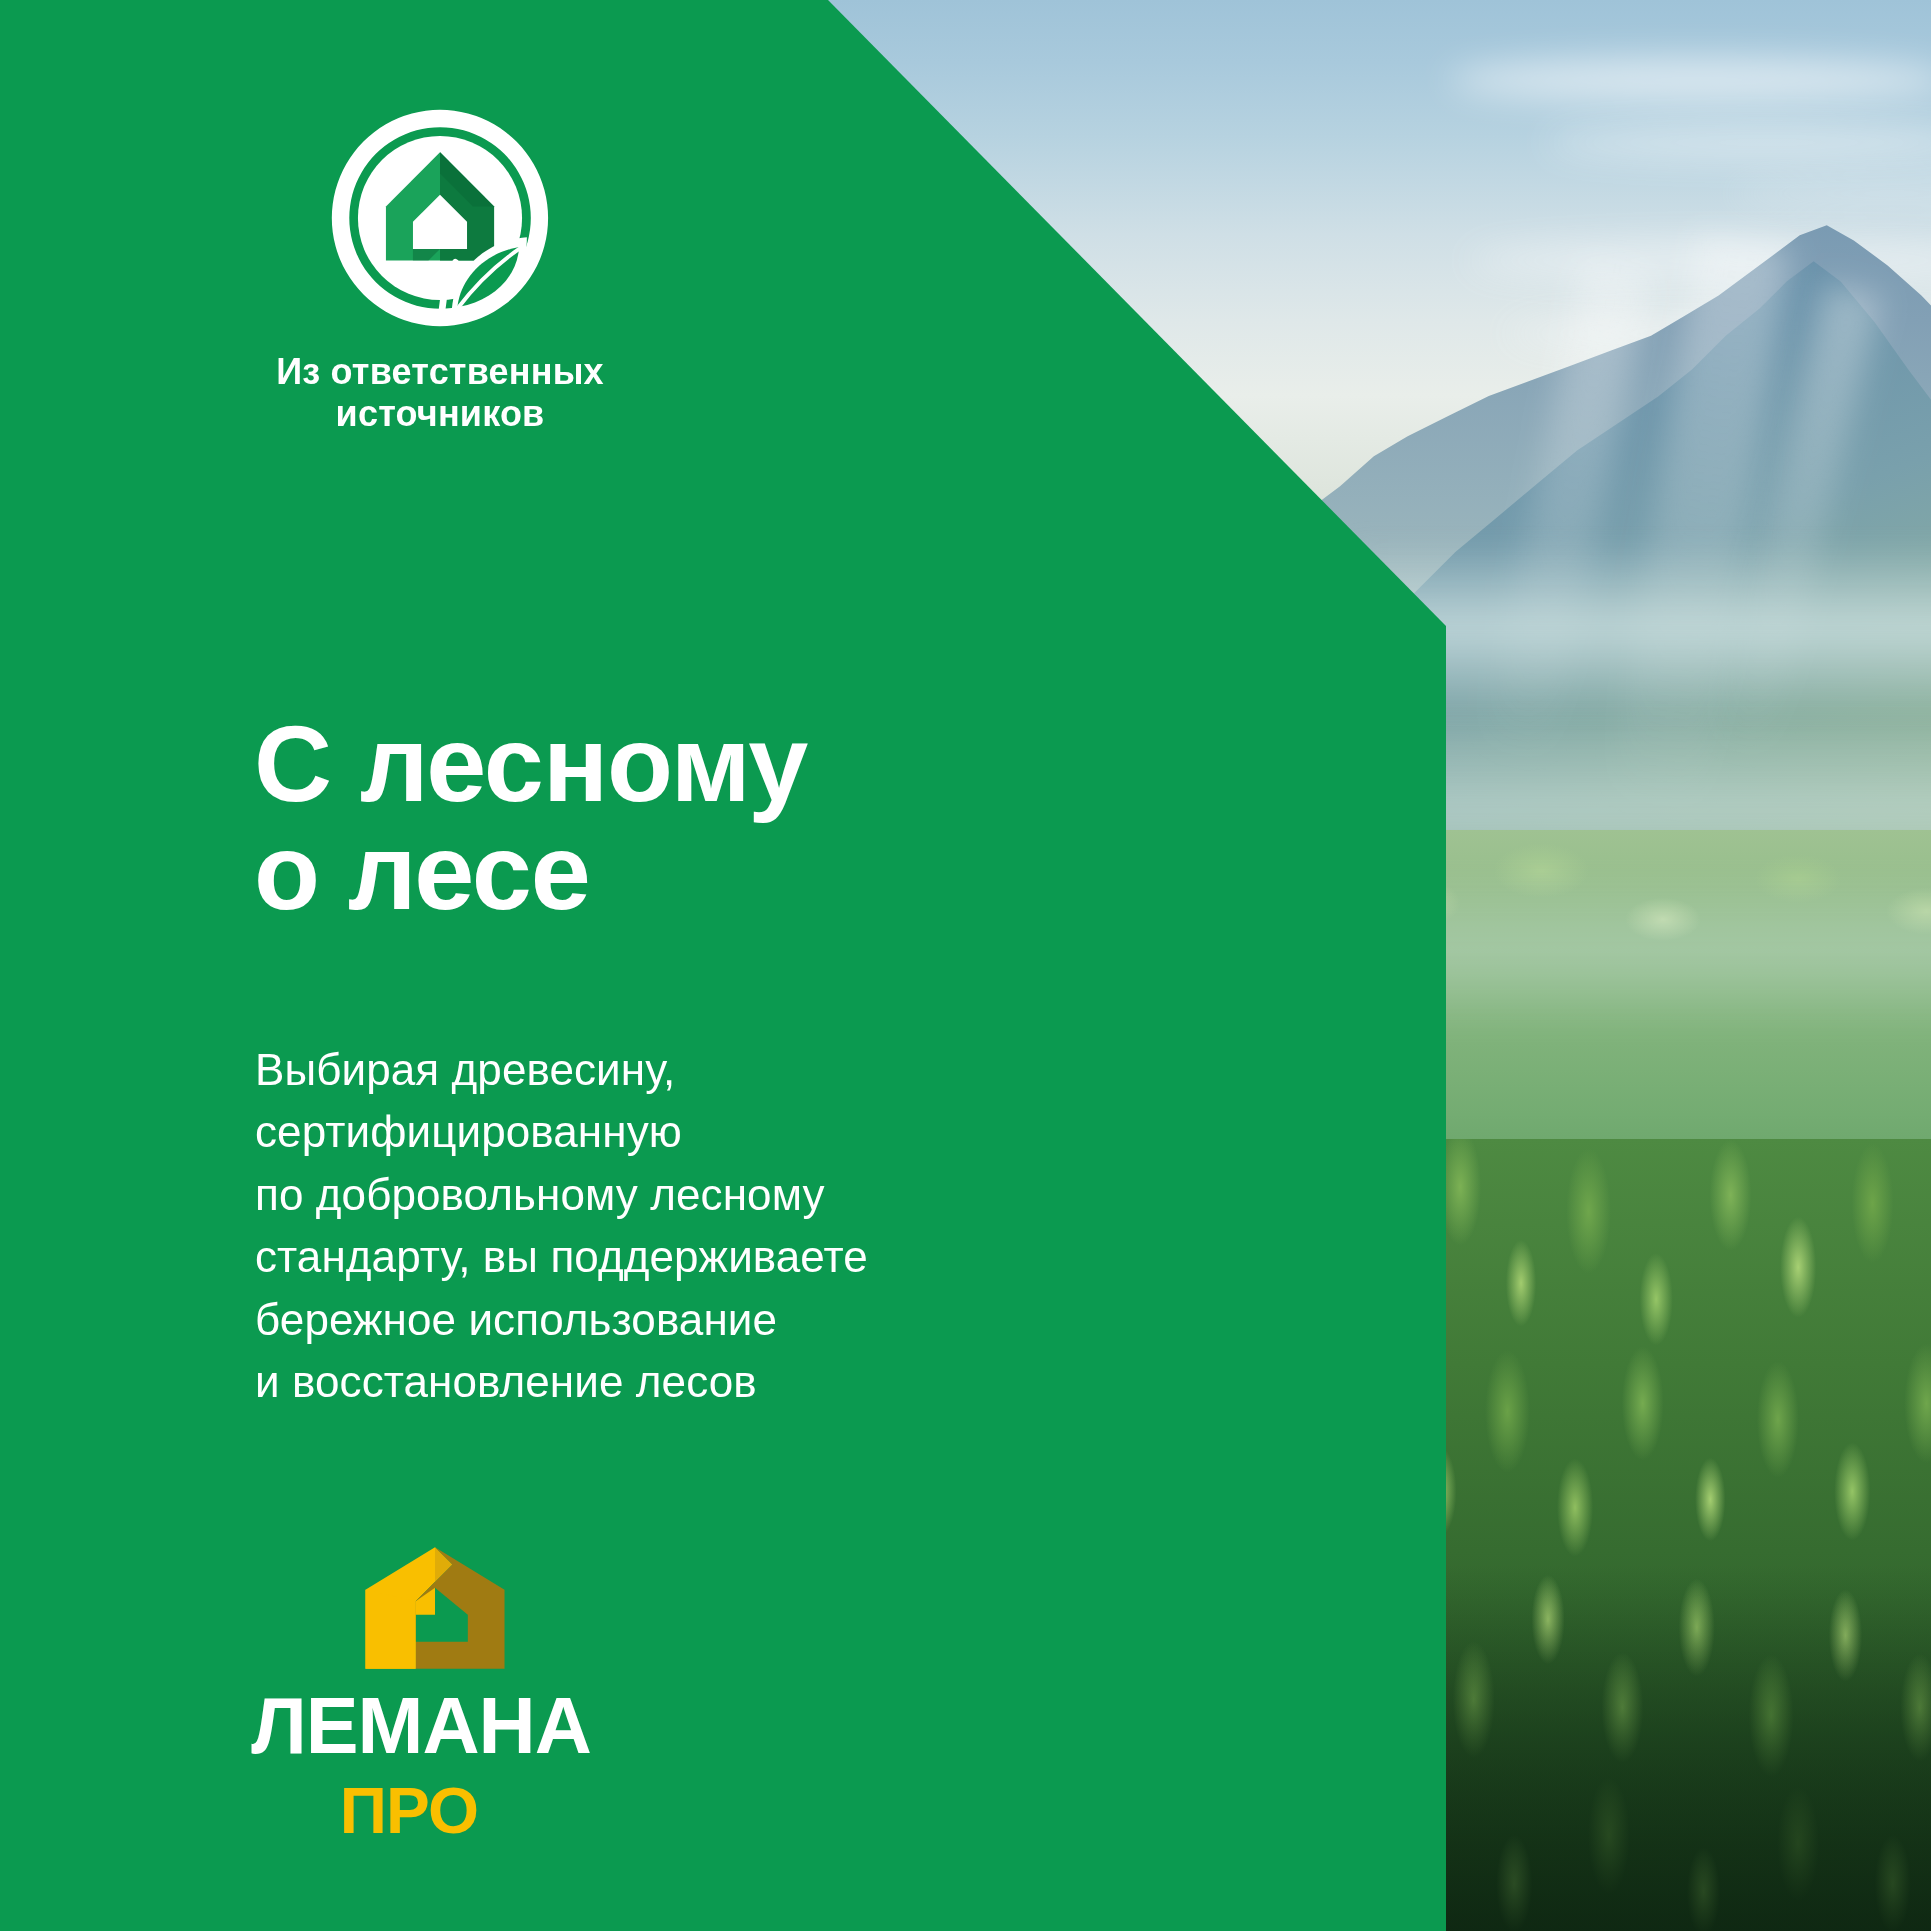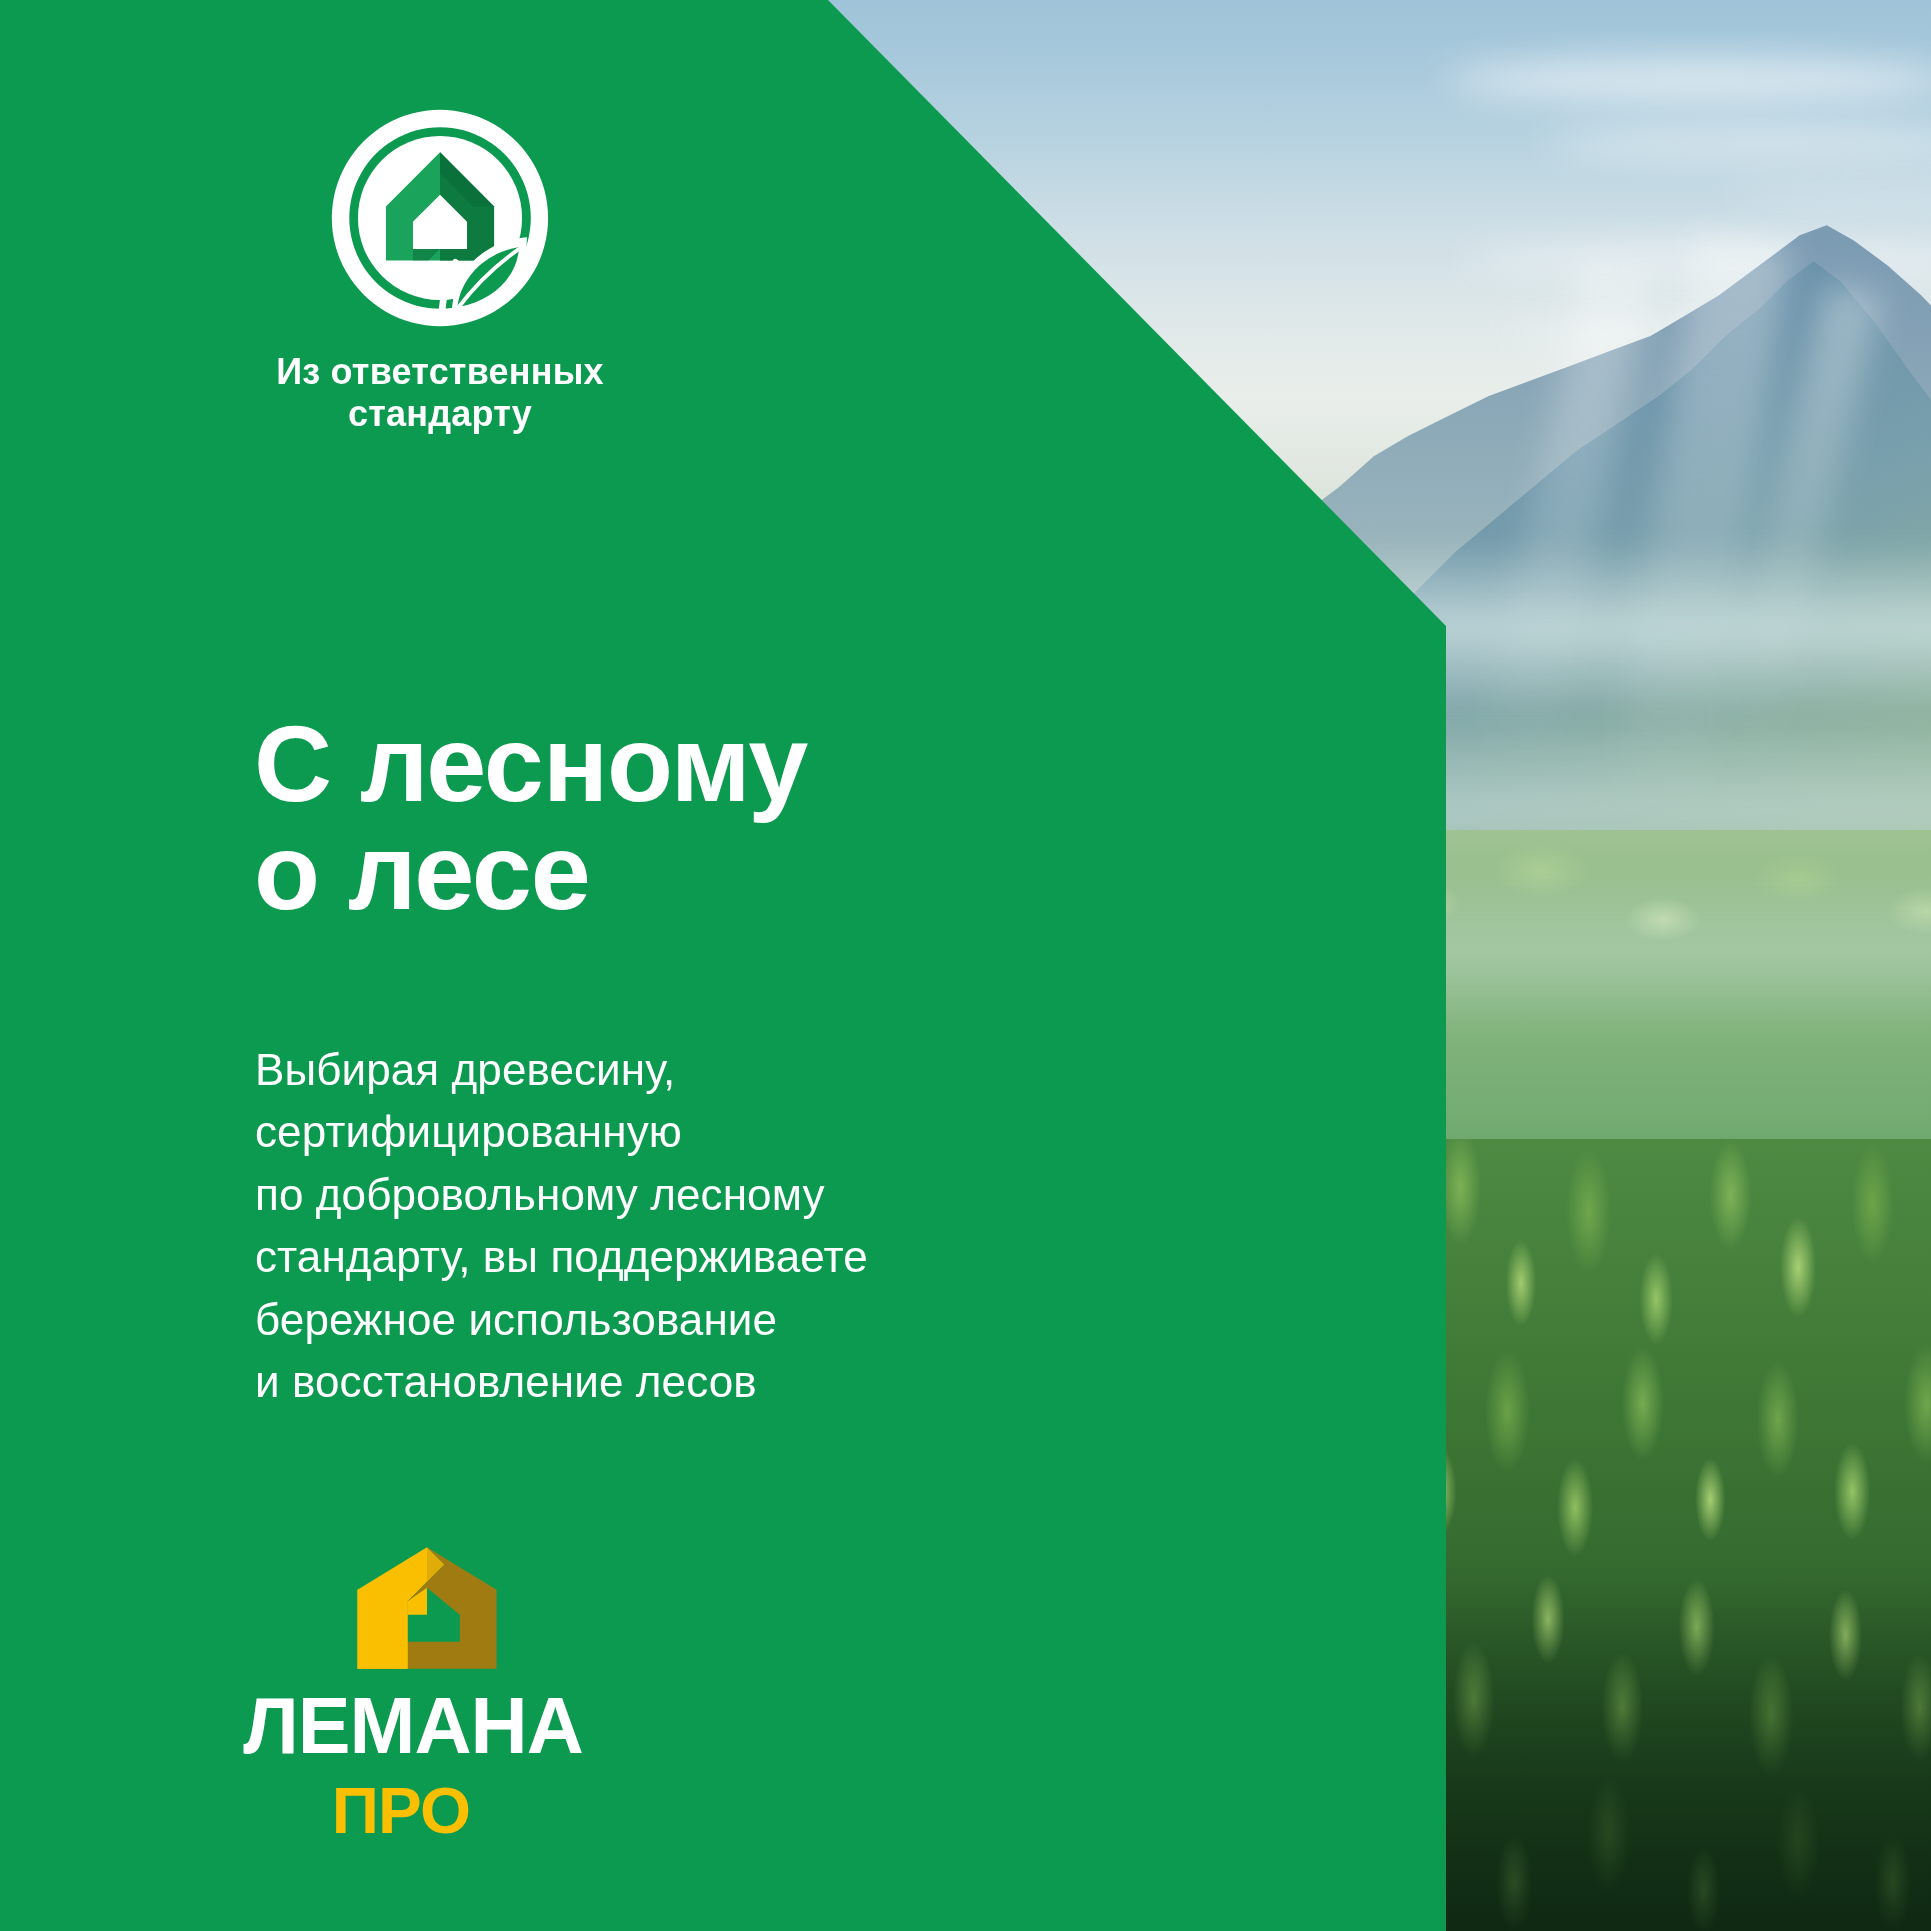--- a/index.html
+++ b/index.html
@@ -244,21 +244,21 @@
     font-size: 44px;
     font-weight: 400;
     line-height: 1.42;
     letter-spacing: 0.1px;
     white-space: pre-line;
   }
 
   
   .brand {
     position: absolute;
-    left: 243px;
+    left: 251px;
     top: 1545px;
     width: 367px;
   }
   .brand-house { display:block; margin: 0 auto; }
   .brand-word {
     display: block;
     margin-top: 13.5px;
   }
   .brand-sub {
     display: block;
@@ -316,21 +316,21 @@
 
           <path d="M128 214 C130 170 162 140 206 136 C206 180 176 210 134 214 Z" fill="#ffffff"></path>
           <path d="M134 208 C138 176 164 152 198 146 C196 178 170 202 136 208 Z" fill="#0b9a50"></path>
           <path d="M134 210 C152 186 172 166 198 148" stroke="#ffffff" stroke-width="4" fill="none" stroke-linecap="round"></path>
 
           <path d="M118 212 C120 190 124 176 132 162" stroke="#ffffff" stroke-width="7" fill="none" stroke-linecap="round"></path>
         </svg>
       </div>
       <div class="eco-caption">
         <span>Из ответственных</span><br>
-        <span>стандарту</span>
+        <span>источников</span>
       </div>
     </div>
 
     <h1 class="headline">С лесному
 о лесе</h1>
 
     <p class="body-copy">Выбирая древесину,
 сертифицированную
 по добровольному лесному
 стандарту, вы поддерживаете

